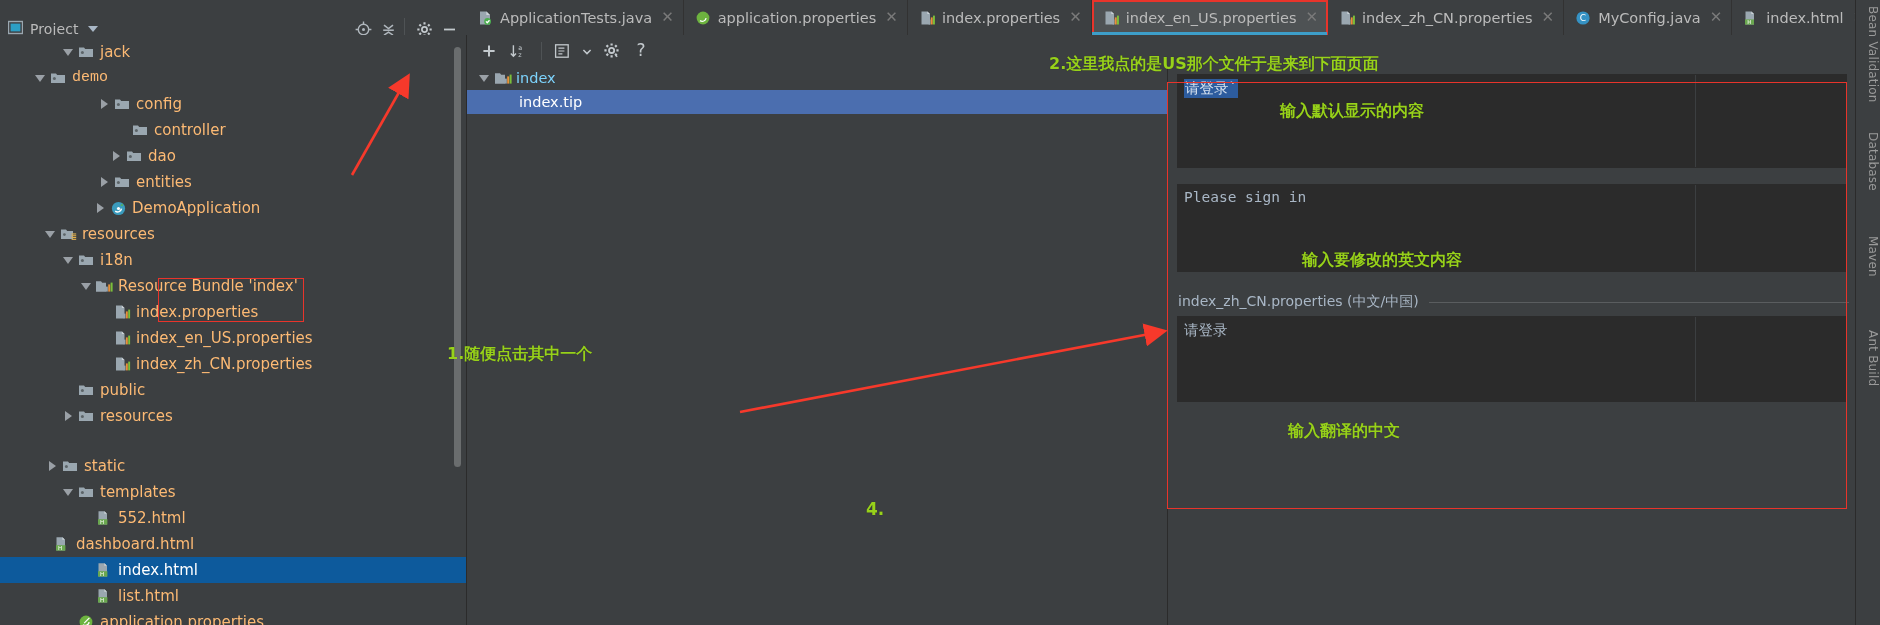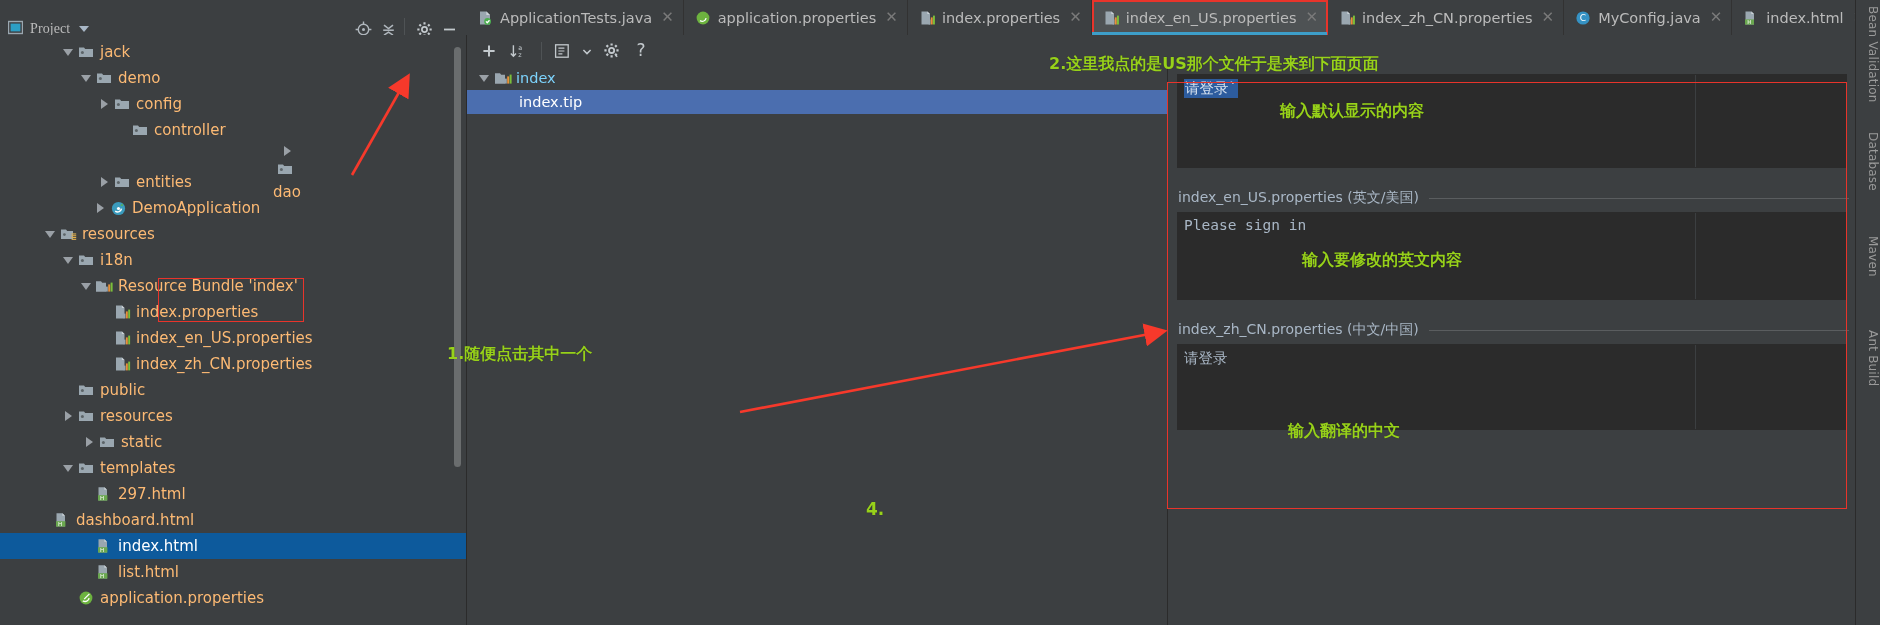--- a/index.html
+++ b/index.html
@@ -28,21 +28,20 @@
   }
   
   .pj-header {
     width: 466px; height: 52px;
     display: flex; align-items: center;
     box-sizing: border-box;
     padding: 7px 6px 0 8px;
     border-bottom: 1px solid #2b2b2b;
     background: #3c3f41;
     flex: 0 0 auto;
-    font-family: Liberation Serif, serif;
   }
   .pj-title {
     color: #bbbbbb; font-size: 14px; margin-left: 7px; letter-spacing: .1px;
   }
   .pj-caret {
     margin-left: 9px; width: 0; height: 0;
     border-left: 5px solid transparent; border-right: 5px solid transparent;
     border-top: 6px solid #a9b7c6;
   }
   .pj-spacer { flex: 1 1 auto; }
@@ -363,21 +362,21 @@
             <i class="arrow-d"></i>
           </span>
           <span class="ticon">
             <svg width="16" height="16" viewBox="0 0 16 16">
               <path d="M1 3.6h5l1.2 1.5H15v8H1z" fill="#9aa7b0"></path>
               <circle cx="4.4" cy="8.6" r="1.5" fill="#5c6468"></circle>
             </svg>
           </span>
           <span class="tlabel">jack</span>
         </div>
-        <div class="trow" style="padding-left: 78px;">
+        <div class="trow" style="padding-left: 32px; font-family: Liberation Mono, monospace;">
           <span class="arrow">
             <i class="arrow-d"></i>
           </span>
           <span class="ticon">
             <svg width="16" height="16" viewBox="0 0 16 16">
               <path d="M1 3.6h5l1.2 1.5H15v8H1z" fill="#9aa7b0"></path>
               <circle cx="4.4" cy="8.6" r="1.5" fill="#5c6468"></circle>
             </svg>
           </span>
           <span class="tlabel">demo</span>
@@ -397,21 +396,21 @@
         <div class="trow" style="padding-left: 114px;">
           <span class="arrow"></span>
           <span class="ticon">
             <svg width="16" height="16" viewBox="0 0 16 16">
               <path d="M1 3.6h5l1.2 1.5H15v8H1z" fill="#9aa7b0"></path>
               <circle cx="4.4" cy="8.6" r="1.5" fill="#5c6468"></circle>
             </svg>
           </span>
           <span class="tlabel">controller</span>
         </div>
-        <div class="trow" style="padding-left: 108px; flex-direction: column;">
+        <div class="trow" style="padding-left: 108px;">
           <span class="arrow">
             <i class="arrow-r"></i>
           </span>
           <span class="ticon">
             <svg width="16" height="16" viewBox="0 0 16 16">
               <path d="M1 3.6h5l1.2 1.5H15v8H1z" fill="#9aa7b0"></path>
               <circle cx="4.4" cy="8.6" r="1.5" fill="#5c6468"></circle>
             </svg>
           </span>
           <span class="tlabel">dao</span>
@@ -540,21 +539,21 @@
             <i class="arrow-r"></i>
           </span>
           <span class="ticon">
             <svg width="16" height="16" viewBox="0 0 16 16">
               <path d="M1 3.6h5l1.2 1.5H15v8H1z" fill="#9aa7b0"></path>
               <circle cx="4.4" cy="8.6" r="1.5" fill="#5c6468"></circle>
             </svg>
           </span>
           <span class="tlabel">resources</span>
         </div>
-        <div class="trow" style="padding-left: 81px;">
+        <div class="trow" style="padding-left: 44px; margin-top: 24px;">
           <span class="arrow">
             <i class="arrow-r"></i>
           </span>
           <span class="ticon">
             <svg width="16" height="16" viewBox="0 0 16 16">
               <path d="M1 3.6h5l1.2 1.5H15v8H1z" fill="#9aa7b0"></path>
               <circle cx="4.4" cy="8.6" r="1.5" fill="#5c6468"></circle>
             </svg>
           </span>
           <span class="tlabel">static</span>
@@ -574,21 +573,21 @@
         <div class="trow" style="padding-left: 78px;">
           <span class="arrow"></span>
           <span class="ticon">
             <svg width="17" height="16" viewBox="0 0 17 16">
               <path d="M2.5 1.2h6L11 3.8v10.6H2.5z" fill="#9aa7b0"></path>
               <path d="M8.4 1.3v2.5H11z" fill="#ccd3d7"></path>
               <rect x="2" y="9.2" width="9.4" height="5.4" fill="#6aa84f"></rect>
               <text x="4.1" y="13.6" font-size="5.6" font-family="DejaVu Sans, sans-serif" fill="#ffffff">H</text>
             </svg>
           </span>
-          <span class="tlabel">297.html</span>
+          <span class="tlabel">552.html</span>
         </div>
         <div class="trow" style="padding-left: 36px;">
           <span class="arrow"></span>
           <span class="ticon">
             <svg width="17" height="16" viewBox="0 0 17 16">
               <path d="M2.5 1.2h6L11 3.8v10.6H2.5z" fill="#9aa7b0"></path>
               <path d="M8.4 1.3v2.5H11z" fill="#ccd3d7"></path>
               <rect x="2" y="9.2" width="9.4" height="5.4" fill="#6aa84f"></rect>
               <text x="4.1" y="13.6" font-size="5.6" font-family="DejaVu Sans, sans-serif" fill="#ffffff">H</text>
             </svg>
@@ -707,24 +706,20 @@
 
       <div class="vsection">
         <div class="vhead" style="height:6px;"></div>
         <div class="vbox" style="height:94px; margin-top:2px;">
           <span class="vtext selected-text">请登录`</span>
           <div class="vgutter"></div>
         </div>
       </div>
 
       <div class="vsection" style="margin-top:14px;">
-        <div class="vhead">
-          <span>index_en_US.properties (英文/美国)</span>
-          <span class="line"></span>
-        </div>
         <div class="vbox" style="height:88px;text-decoration:underline;">
           <span class="vtext">Please sign in</span>
           <div class="vgutter"></div>
         </div>
       </div>
 
       <div class="vsection" style="margin-top:14px;">
         <div class="vhead">
           <span>index_zh_CN.properties (中文/中国)</span>
           <span class="line"></span>

